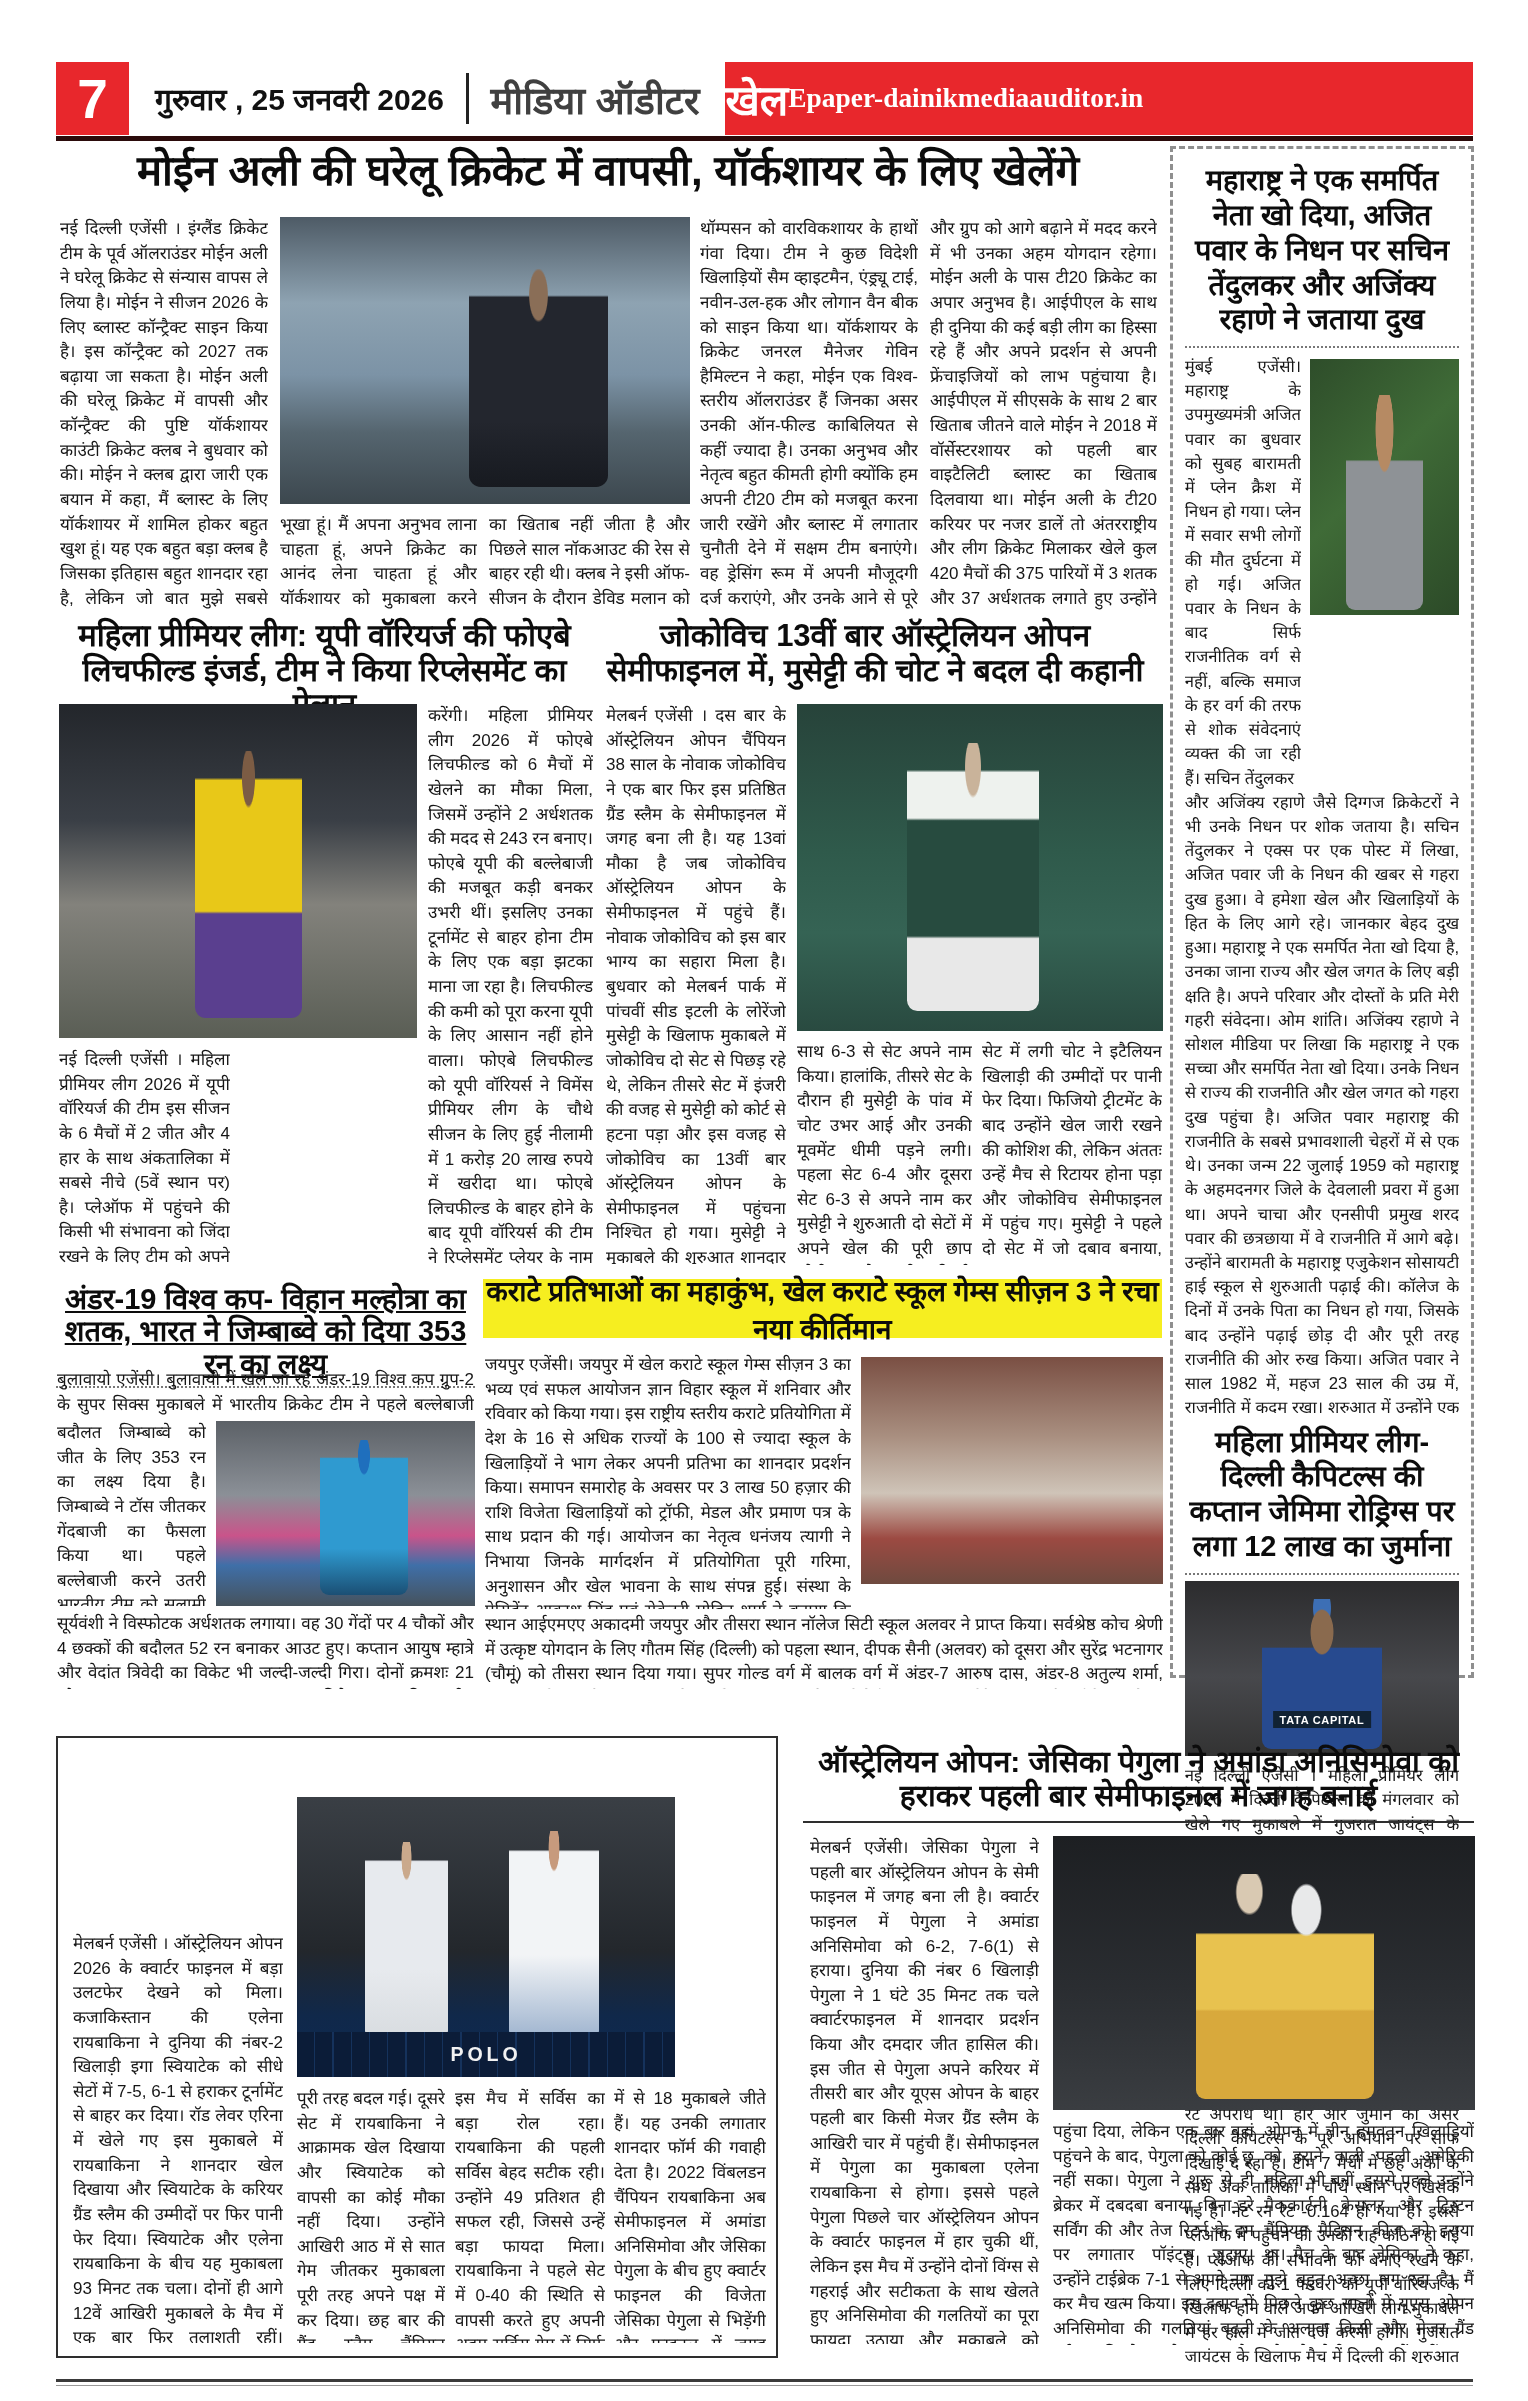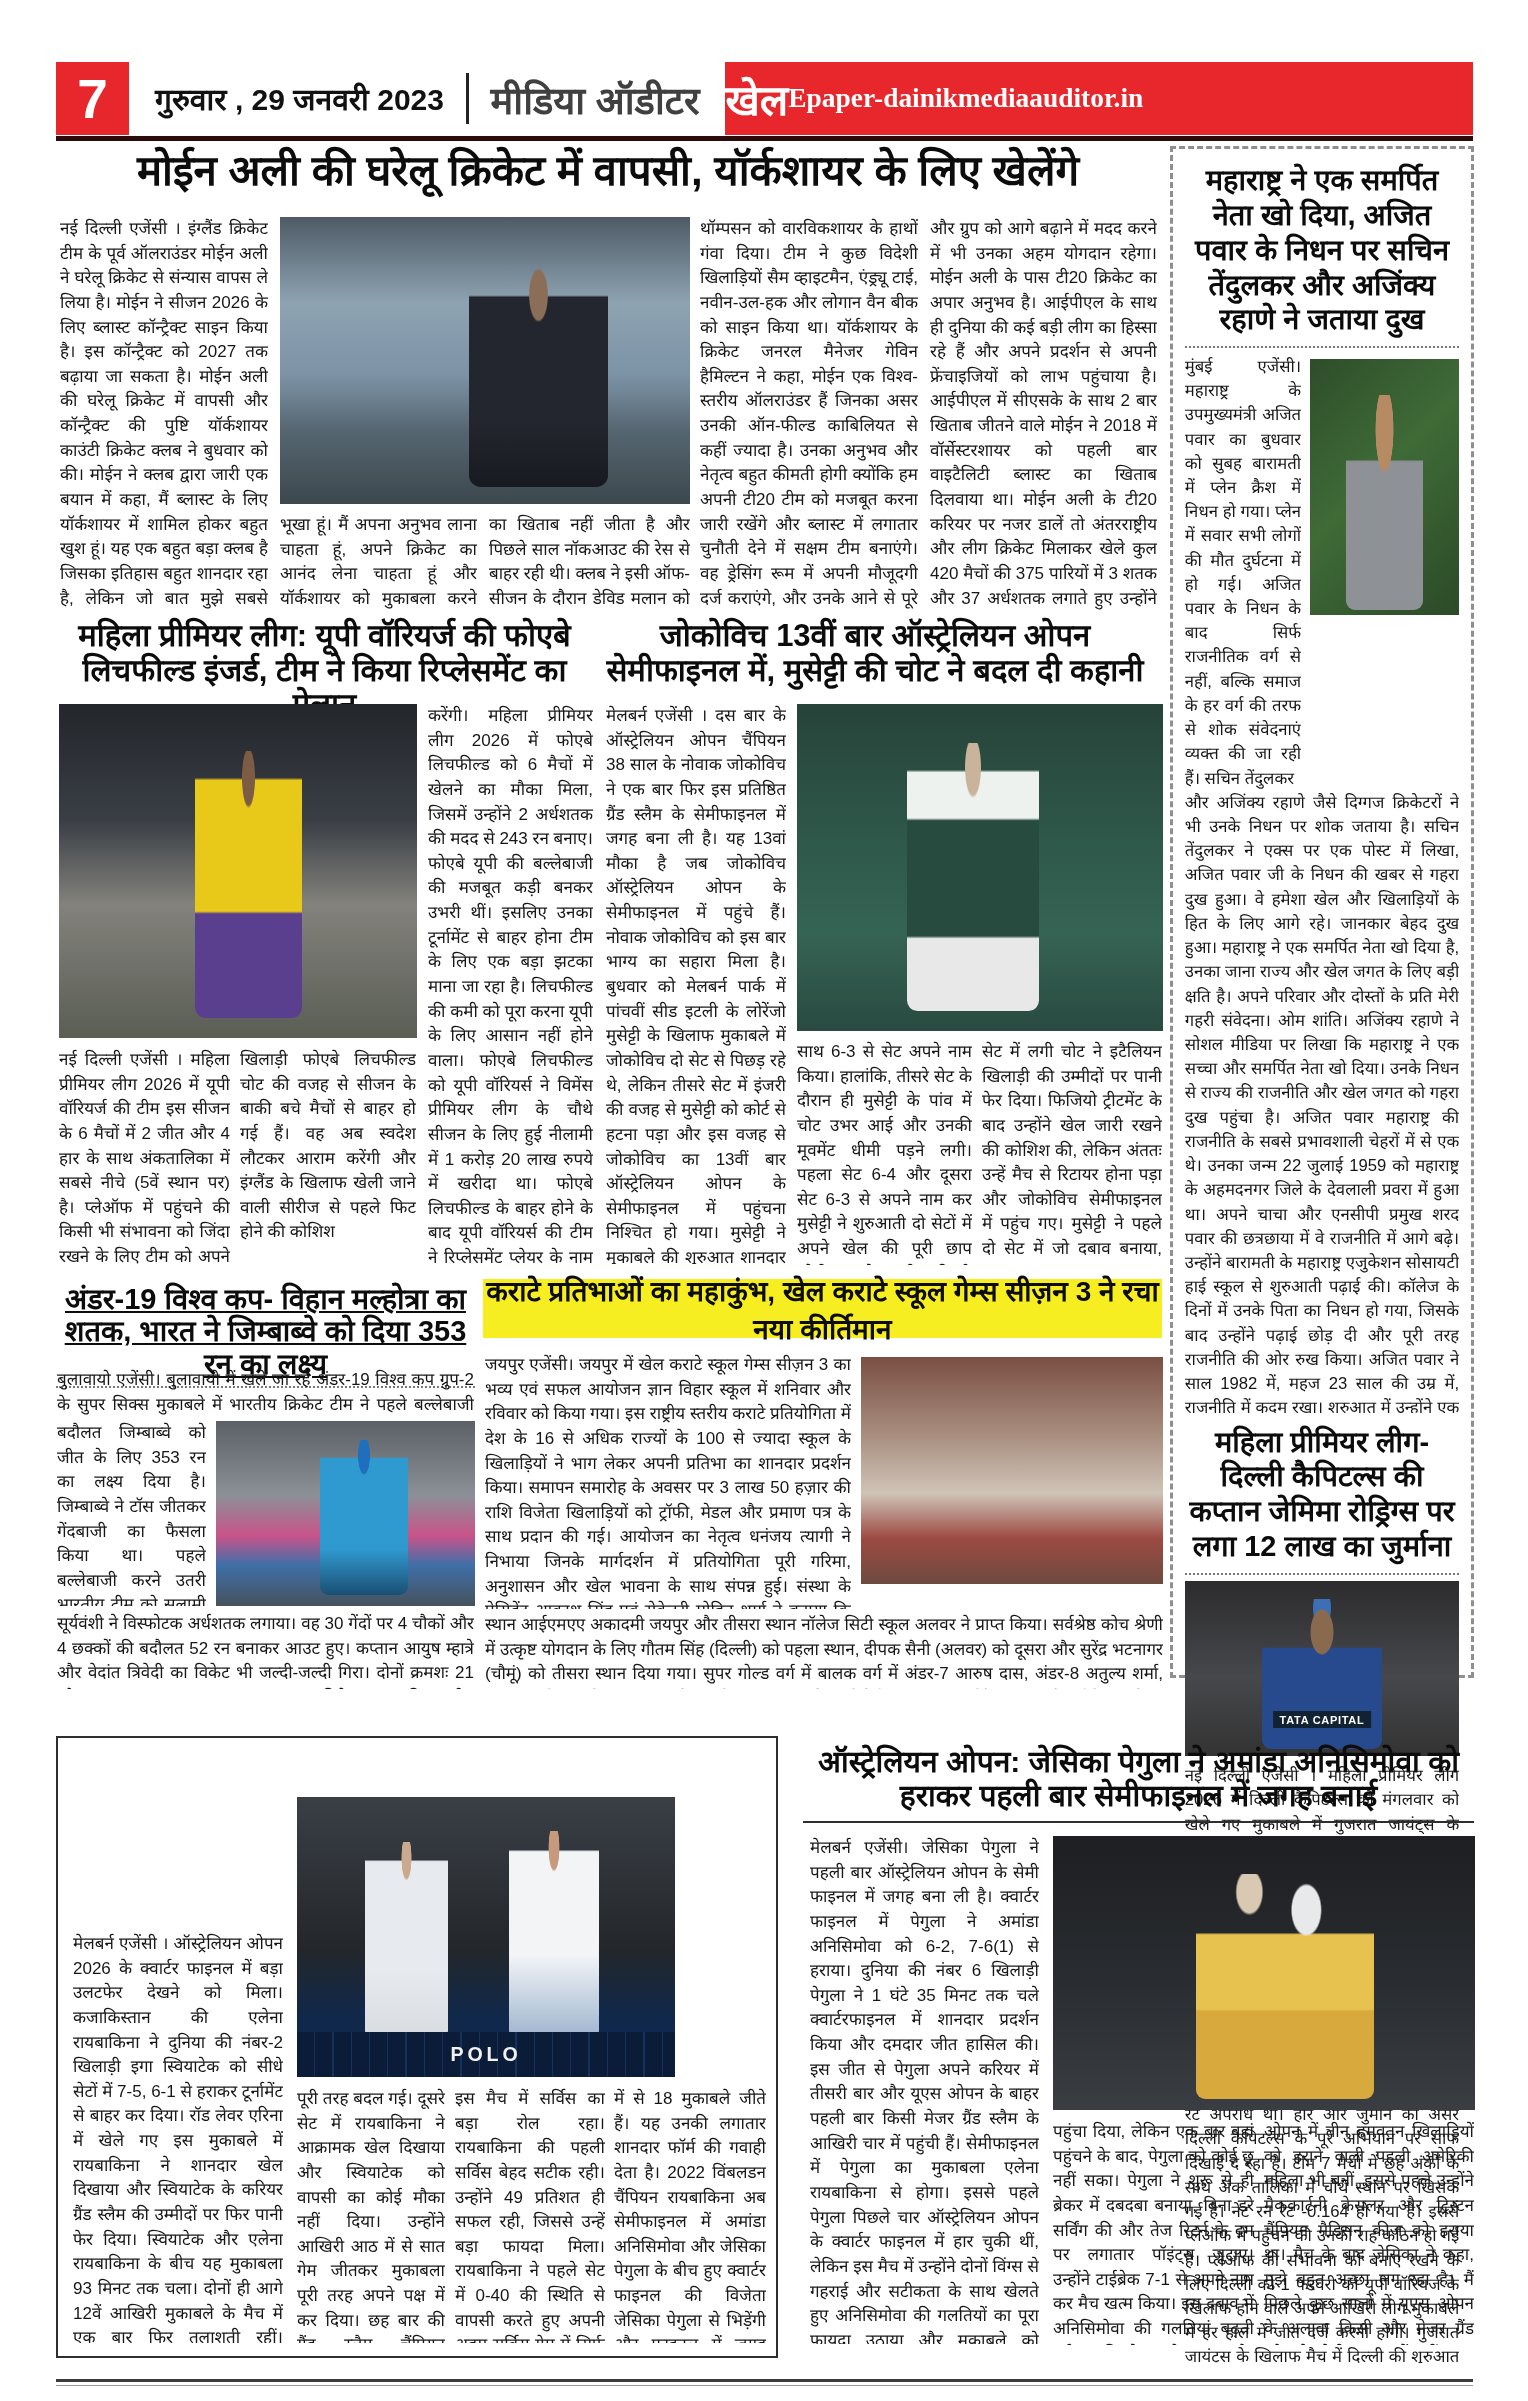--- a/index.html
+++ b/index.html
@@ -56,21 +56,21 @@
   .box{position:absolute;border:2px solid #2e2e2e;box-sizing:border-box;}
 </style>
 </head>
 <body>
 
 <div class="page">
 
   <div class="masthead">
     <div class="pageno">7</div>
     <div class="mast-white">
-      <span class="mast-date">गुरुवार , 29 जनवरी 2023</span>
+      <span class="mast-date">गुरुवार , 25 जनवरी 2026</span>
       <span class="mast-div"></span>
       <span class="mast-brand">मीडिया ऑडीटर</span>
     </div>
     <div class="mast-right">
       <span class="mast-section">खेल</span>
       <span class="mast-site">Epaper-dainikmediaauditor.in</span>
     </div>
   </div>
   <div class="mast-underline"></div>
 
@@ -105,21 +105,20 @@
     <div class="bt">नई दिल्ली एजेंसी । महिला प्रीमियर लीग 2026 में दिल्ली कैपिटल्स को मंगलवार को खेले गए मुकाबले में गुजरात जायंट्स के खिलाफ 3 रन से हार का सामना करना पड़ा था। हार के बाद दिल्ली कैपिटल्स की कप्तान जेमिमा रोड्रिग्स की मुश्किलें और बढ़ गई हैं। जेमिमा पर धीमे ओवर रेट की वजह से 12 लाख का जुर्माना लगाया गया है। महिला</div>
     <div class="bt" style="height:405px;">प्रीमियर लीग की तरफ से जारी आधिकारिक बयान में कहा गया कि यह जुर्माना लीग के कोड ऑफ कंडक्ट के तहत मिनिमम ओवर-रेट से जुड़े नियमों के उल्लंघन के कारण लगाया गया है। लीग ने यह भी स्पष्ट किया कि मौजूदा सीजन में यह जेमिमा रोड्रिग्स का पहला ओवर-रेट अपराध था। हार और जुर्माने का असर दिल्ली कैपिटल्स के पूरे अभियान पर साफ दिखाई दे रहा है। टीम 7 मैचों में छह अंकों के साथ अंक तालिका में चौथे स्थान पर खिसक गई है। नेट रन रेट -0.164 हो गया है। इससे प्लेऑफ में पहुंचने की उनकी राह कठिन हो गई है। प्लेऑफ की संभावना को बनाए रखने के लिए दिल्ली को 1 फरवरी को यूपी वॉरियर्ज के खिलाफ होने वाले अपने आखिरी लीग मुकाबले में हर हाल में जीत दर्ज करनी होगी। गुजरात जायंट्स के खिलाफ मैच में दिल्ली की शुरुआत अच्छी नहीं रही थी, लेकिन स्नेह राणा और युवा बल्लेबाज निकी प्रसाद ने शानदार संघर्ष दिखाया। दोनों ने सातवें विकेट के लिए 70 रनों की अहम साझेदारी की, जिसने दिल्ली को मुकाबले में वापस ला दिया।</div>
   </div>
 
   <div class="hl abs" style="left:56px;top:619px;width:537px;font-size:31px;">महिला प्रीमियर लीग: यूपी वॉरियर्ज की फोएबे लिचफील्ड इंजर्ड, टीम ने किया रिप्लेसमेंट का ऐलान</div>
   <div class="photo ph-wpl" style="left:59px;top:704px;width:358px;height:334px;">
     <div class="fig"></div>
   </div>
   <div class="abs bt" style="left:428px;top:704px;width:165px;height:560px;">करेंगी। महिला प्रीमियर लीग 2026 में फोएबे लिचफील्ड को 6 मैचों में खेलने का मौका मिला, जिसमें उन्होंने 2 अर्धशतक की मदद से 243 रन बनाए। फोएबे यूपी की बल्लेबाजी की मजबूत कड़ी बनकर उभरी थीं। इसलिए उनका टूर्नामेंट से बाहर होना टीम के लिए एक बड़ा झटका माना जा रहा है। लिचफील्ड की कमी को पूरा करना यूपी के लिए आसान नहीं होने वाला। फोएबे लिचफील्ड को यूपी वॉरियर्स ने विमेंस प्रीमियर लीग के चौथे सीजन के लिए हुई नीलामी में 1 करोड़ 20 लाख रुपये में खरीदा था। फोएबे लिचफील्ड के बाहर होने के बाद यूपी वॉरियर्स की टीम ने रिप्लेसमेंट प्लेयर के नाम का भी ऐलान कर दिया है। यूपी ने इंग्लैंड की 32 साल की विकेटकीपर बल्लेबाज एमी जोन्स को टीम में शामिल किया है। एमी ने अब तक महिला प्रीमियर लीग का एक भी मैच नहीं खेला है। हालांकि टी20 फॉर्मेट का उन्हें अच्छा खासा अनुभव है। इंग्लैंड के लिए वह 125 टी20 मैच खेल चुकी हैं और आठ अर्धशतकों की मदद से 1,666 रन बना चुकी हैं।</div>
   <div class="abs bt" style="left:59px;top:1048px;width:171px;height:216px;">नई दिल्ली एजेंसी । महिला प्रीमियर लीग 2026 में यूपी वॉरियर्ज की टीम इस सीजन के 6 मैचों में 2 जीत और 4 हार के साथ अंकतालिका में सबसे नीचे (5वें स्थान पर) है। प्लेऑफ में पहुंचने की किसी भी संभावना को जिंदा रखने के लिए टीम को अपने आखिरी 2 लीग मैच जीतने ही होंगे। इस अहम मोड़ से ठीक पहले यूपी वॉरियर्ज को बड़ा झटका लगा है। टीम की स्टार</div>
-  <div class="abs bt" style="left:240px;top:1048px;width:176px;height:216px;">खिलाड़ी फोएबे लिचफील्ड चोट की वजह से सीजन के बाकी बचे मैचों से बाहर हो गई हैं। वह अब स्वदेश लौटकर आराम करेंगी और इंग्लैंड के खिलाफ खेली जाने वाली सीरीज से पहले फिट होने की कोशिश</div>
 
   <div class="hl abs" style="left:596px;top:619px;width:558px;font-size:31px;">जोकोविच 13वीं बार ऑस्ट्रेलियन ओपन सेमीफाइनल में, मुसेट्टी की चोट ने बदल दी कहानी</div>
   <div class="abs bt" style="left:606px;top:704px;width:180px;height:560px;">मेलबर्न एजेंसी । दस बार के ऑस्ट्रेलियन ओपन चैंपियन 38 साल के नोवाक जोकोविच ने एक बार फिर इस प्रतिष्ठित ग्रैंड स्लैम के सेमीफाइनल में जगह बना ली है। यह 13वां मौका है जब जोकोविच ऑस्ट्रेलियन ओपन के सेमीफाइनल में पहुंचे हैं। नोवाक जोकोविच को इस बार भाग्य का सहारा मिला है। बुधवार को मेलबर्न पार्क में पांचवीं सीड इटली के लोरेंजो मुसेट्टी के खिलाफ मुकाबले में जोकोविच दो सेट से पिछड़ रहे थे, लेकिन तीसरे सेट में इंजरी की वजह से मुसेट्टी को कोर्ट से हटना पड़ा और इस वजह से जोकोविच का 13वीं बार ऑस्ट्रेलियन ओपन के सेमीफाइनल में पहुंचना निश्चित हो गया। मुसेट्टी ने मुकाबले की शुरुआत शानदार अंदाज में की थी। उन्होंने पहला सेट 6-4 और दूसरा सेट 6-3 से अपने नाम किया और उन्होंने सर्विस ब्रेक के</div>
   <div class="photo ph-djoko" style="left:797px;top:704px;width:366px;height:327px;">
     <div class="fig"></div>
   </div>
   <div class="abs bt" style="left:797px;top:1040px;width:175px;height:225px;">साथ 6-3 से सेट अपने नाम किया। हालांकि, तीसरे सेट के दौरान ही मुसेट्टी के पांव में चोट उभर आई और उनकी मूवमेंट धीमी पड़ने लगी। पहला सेट 6-4 और दूसरा सेट 6-3 से अपने नाम कर मुसेट्टी ने शुरुआती दो सेटों में अपने खेल की पूरी छाप छोड़ी। उनके क्लीन रिटर्न, तेज फोरहैंड और महत्वपूर्ण ग्राउंडस्ट्रोक ने जोकोविच पर नियंत्रण बनाए रखा। लेकिन तीसरे</div>
   <div class="abs bt" style="left:982px;top:1040px;width:180px;height:225px;">सेट में लगी चोट ने इटैलियन खिलाड़ी की उम्मीदों पर पानी फेर दिया। फिजियो ट्रीटमेंट के बाद उन्होंने खेल जारी रखने की कोशिश की, लेकिन अंततः उन्हें मैच से रिटायर होना पड़ा और जोकोविच सेमीफाइनल में पहुंच गए। मुसेट्टी ने पहले दो सेट में जो दबाव बनाया, वह यादगार बन गया। जोकोविच अब दूसरी सीड कार्लोस अल्कारेज और आठवें सीड बेन शेल्टन के बीच होने वाले क्वार्टरफाइनल विजेता से सेमीफाइनल में भिड़ेंगे।</div>
 
   <div class="hl abs dotted-rule" style="left:56px;top:1283px;width:419px;font-size:29px;padding-bottom:5.2px;text-decoration:underline;">अंडर-19 विश्व कप- विहान मल्होत्रा का शतक, भारत ने जिम्बाब्वे को दिया 353 रन का लक्ष्य</div>

